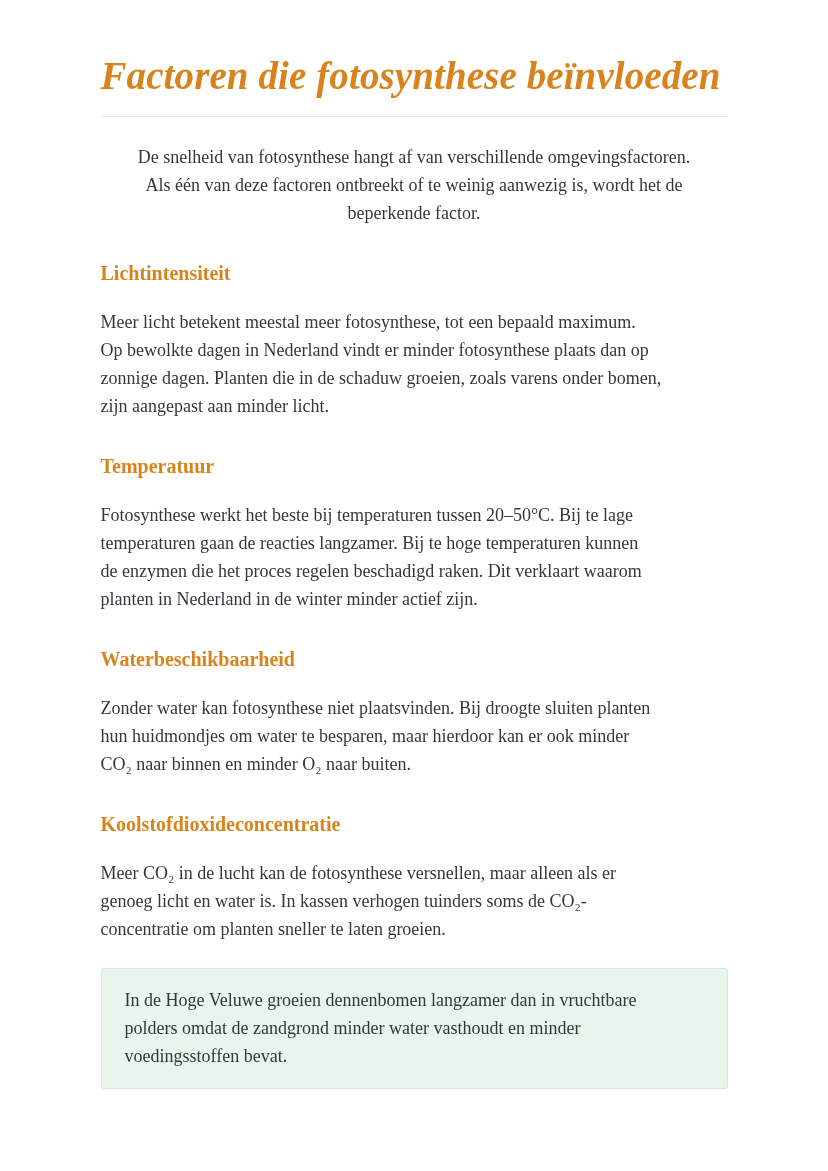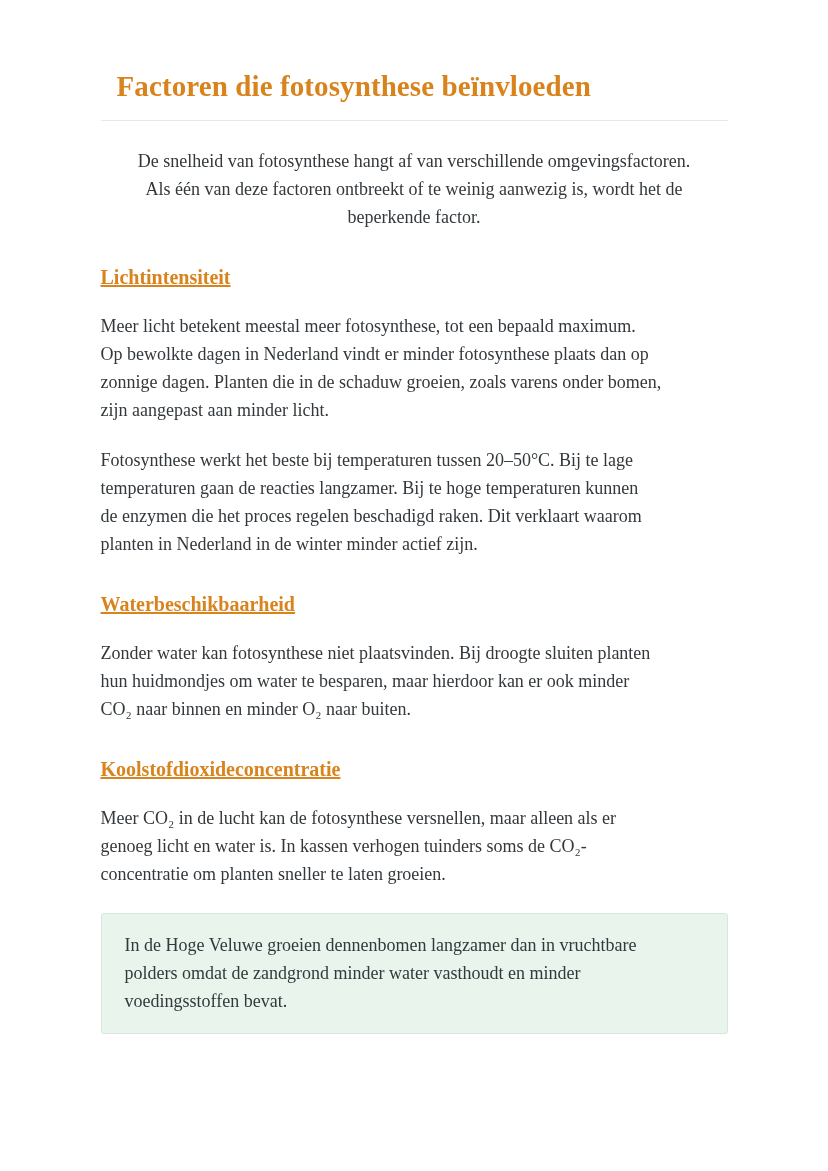--- a/index.html
+++ b/index.html
@@ -13,26 +13,27 @@
     font-family: "Liberation Serif", "DejaVu Serif", serif;
     color: var(--body-text, #33383c);
     overflow: hidden;
   }
   .page {
     width: 627px;
     margin: 0 auto;
     padding-top: 52px;
   }
   h1.title {
-    font-size: 29px;
+    font-size: 39px;
     line-height: 1.25;
     font-weight: 700;
     color: var(--accent, #d9831d);
-    margin: 16px;
+    margin: 0;
     letter-spacing: 0.1px;
+    font-style: italic;
   }
   hr.divider {
     border: none;
     border-top: 1px solid var(--divider, #e8e8e8);
     margin: 15px 0 0 0;
   }
   p.body {
     font-size: 18px;
     line-height: 28px;
     margin: 22px 0 0 0;
@@ -41,21 +42,20 @@
   p.intro {
     margin-top: 26px;
     text-align: center;
   }
   h2.section-heading {
     font-size: 20px;
     line-height: 1.3;
     font-weight: 700;
     color: var(--accent, #d9831d);
     margin: 33px 0 0 0;
-    text-decoration: underline;
   }
   aside.callout {
     margin-top: 25px;
     background: var(--callout-bg, #e9f4ed);
     border: 1px solid var(--callout-border, #d5e8dc);
     border-radius: 3px;
     padding: 17px 34px 18px 23px;
   }
   aside.callout p.body {
     margin: 0;
@@ -76,20 +76,21 @@
 
   <section>
     <h2 class="section-heading">Lichtintensiteit</h2>
     <p class="body">Meer licht betekent meestal meer fotosynthese, tot een bepaald maximum.
 Op bewolkte dagen in Nederland vindt er minder fotosynthese plaats dan op
 zonnige dagen. Planten die in de schaduw groeien, zoals varens onder bomen,
 zijn aangepast aan minder licht.</p>
   </section>
 
   <section>
+    <h2 class="section-heading">Temperatuur</h2>
     <p class="body">Fotosynthese werkt het beste bij temperaturen tussen 20–50°C. Bij te lage
 temperaturen gaan de reacties langzamer. Bij te hoge temperaturen kunnen
 de enzymen die het proces regelen beschadigd raken. Dit verklaart waarom
 planten in Nederland in de winter minder actief zijn.</p>
   </section>
 
   <section>
     <h2 class="section-heading">Waterbeschikbaarheid</h2>
     <p class="body">Zonder water kan fotosynthese niet plaatsvinden. Bij droogte sluiten planten
 hun huidmondjes om water te besparen, maar hierdoor kan er ook minder

